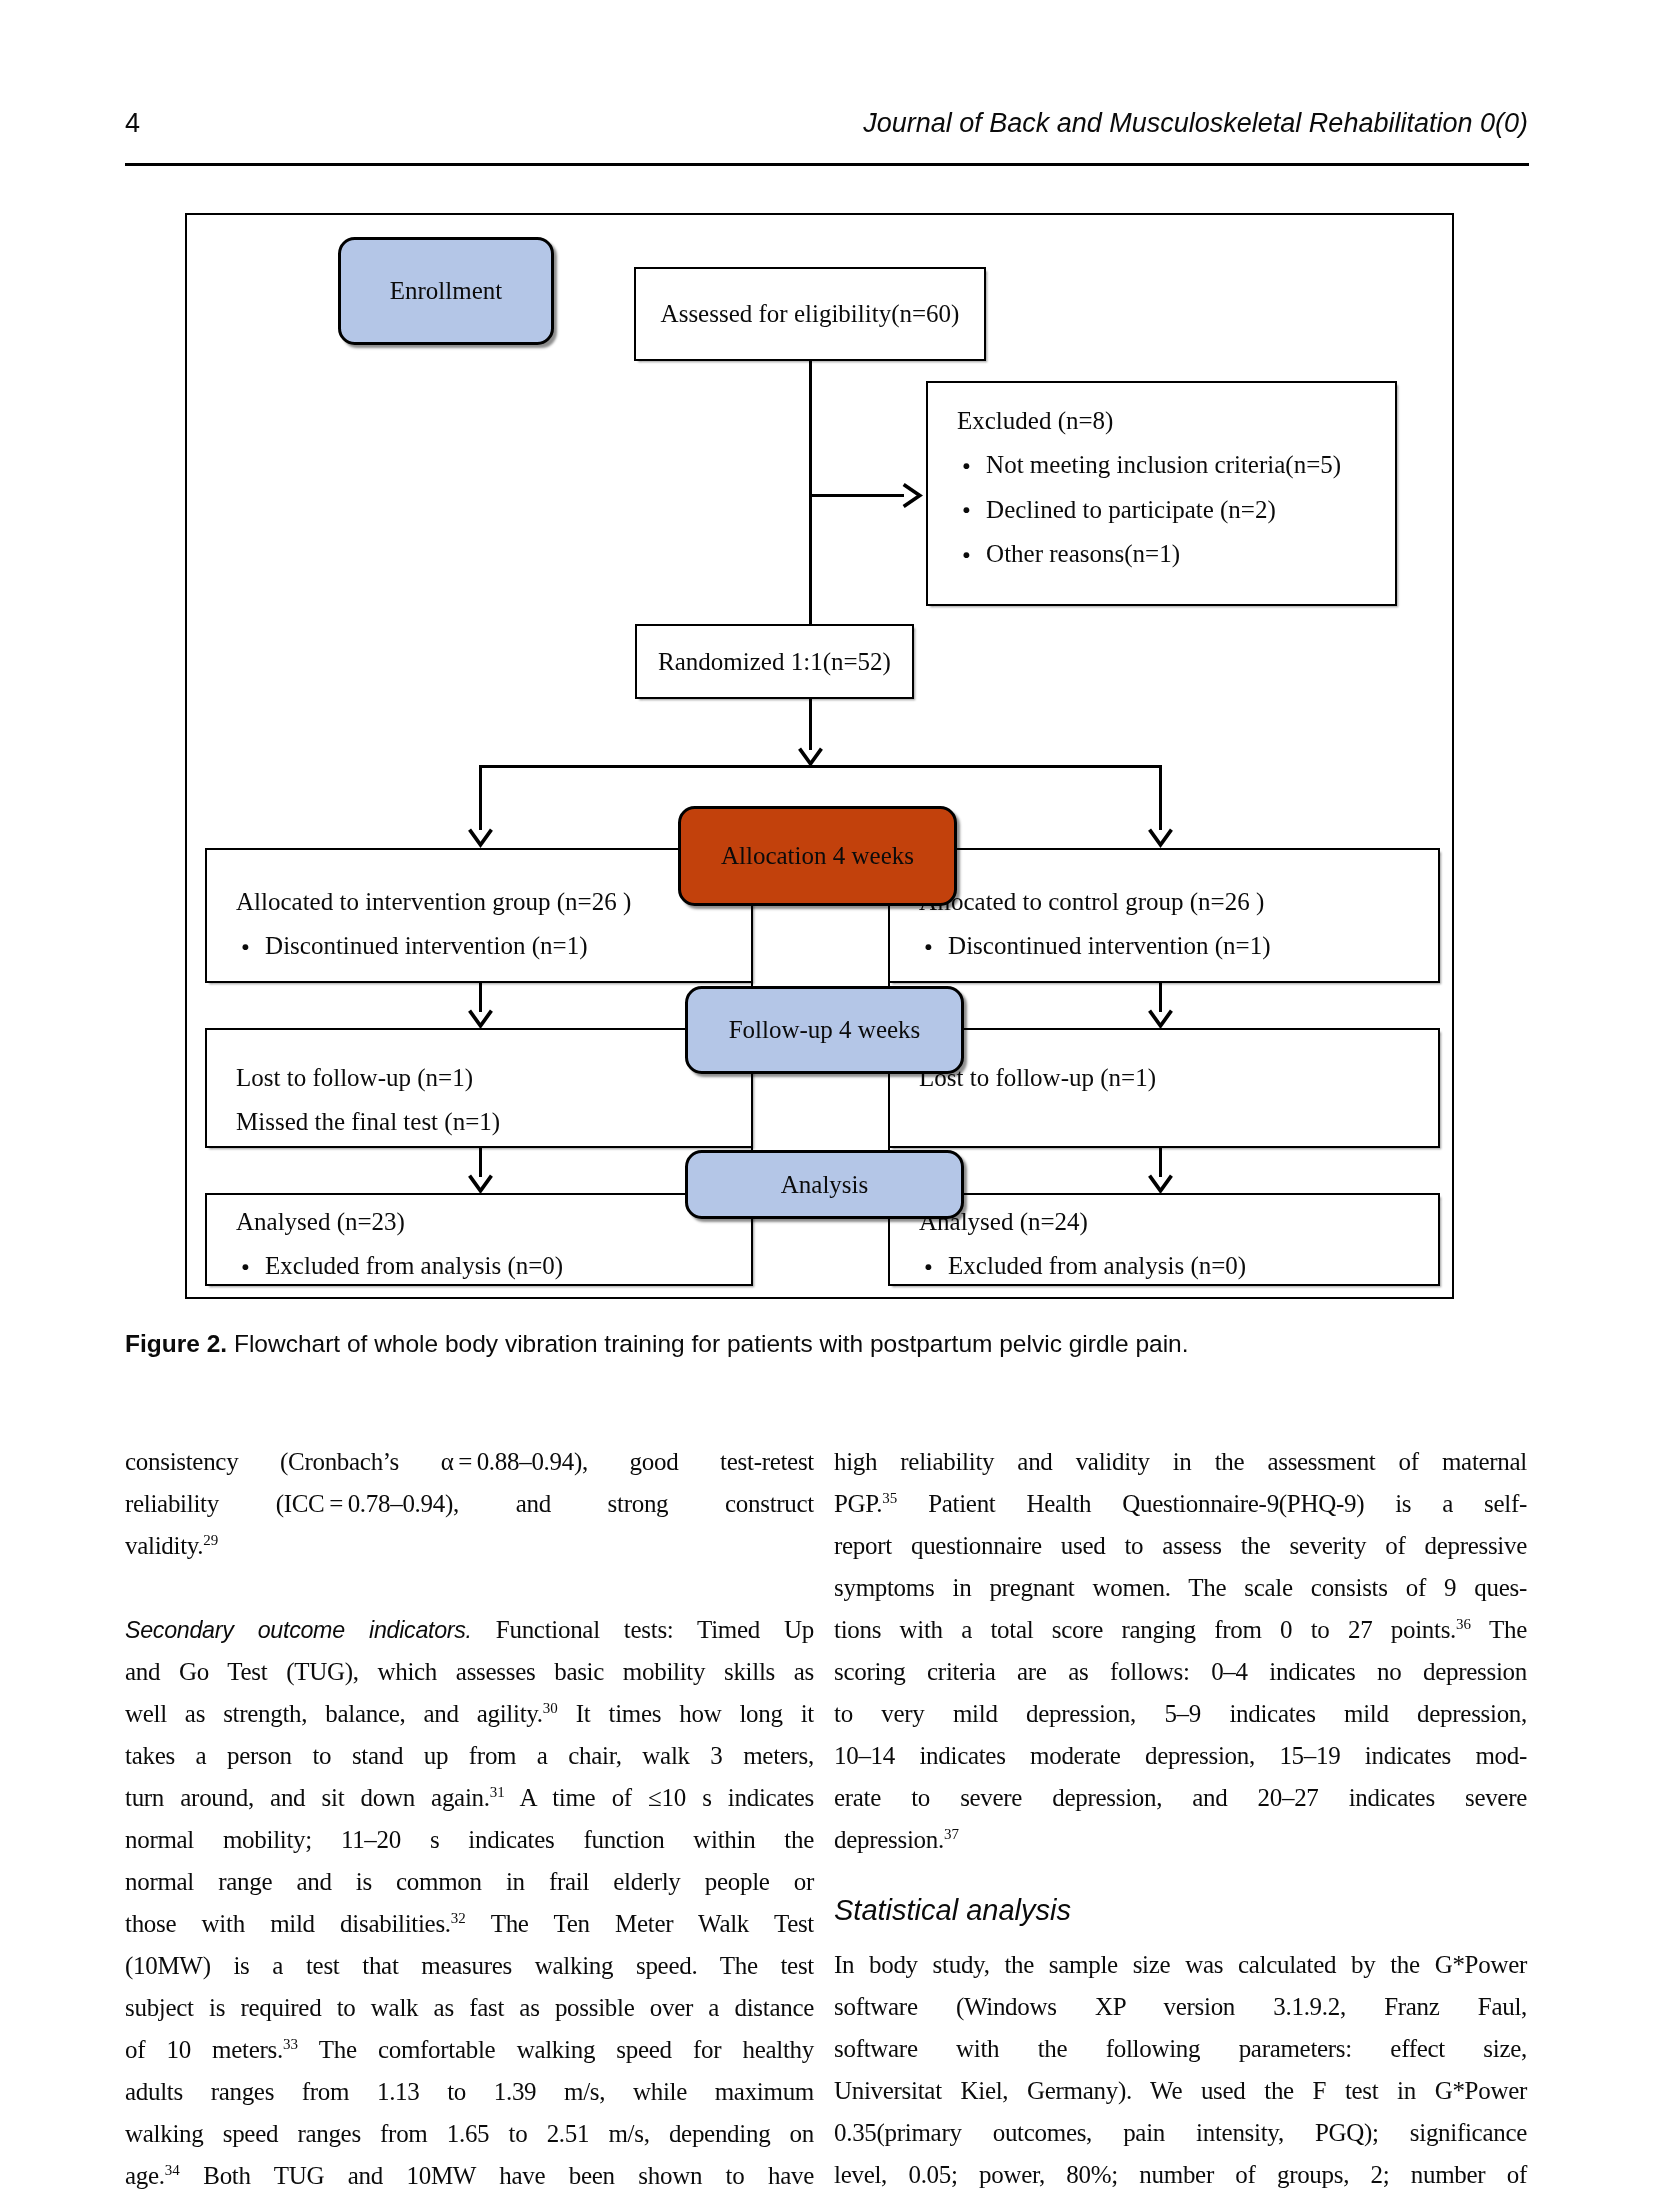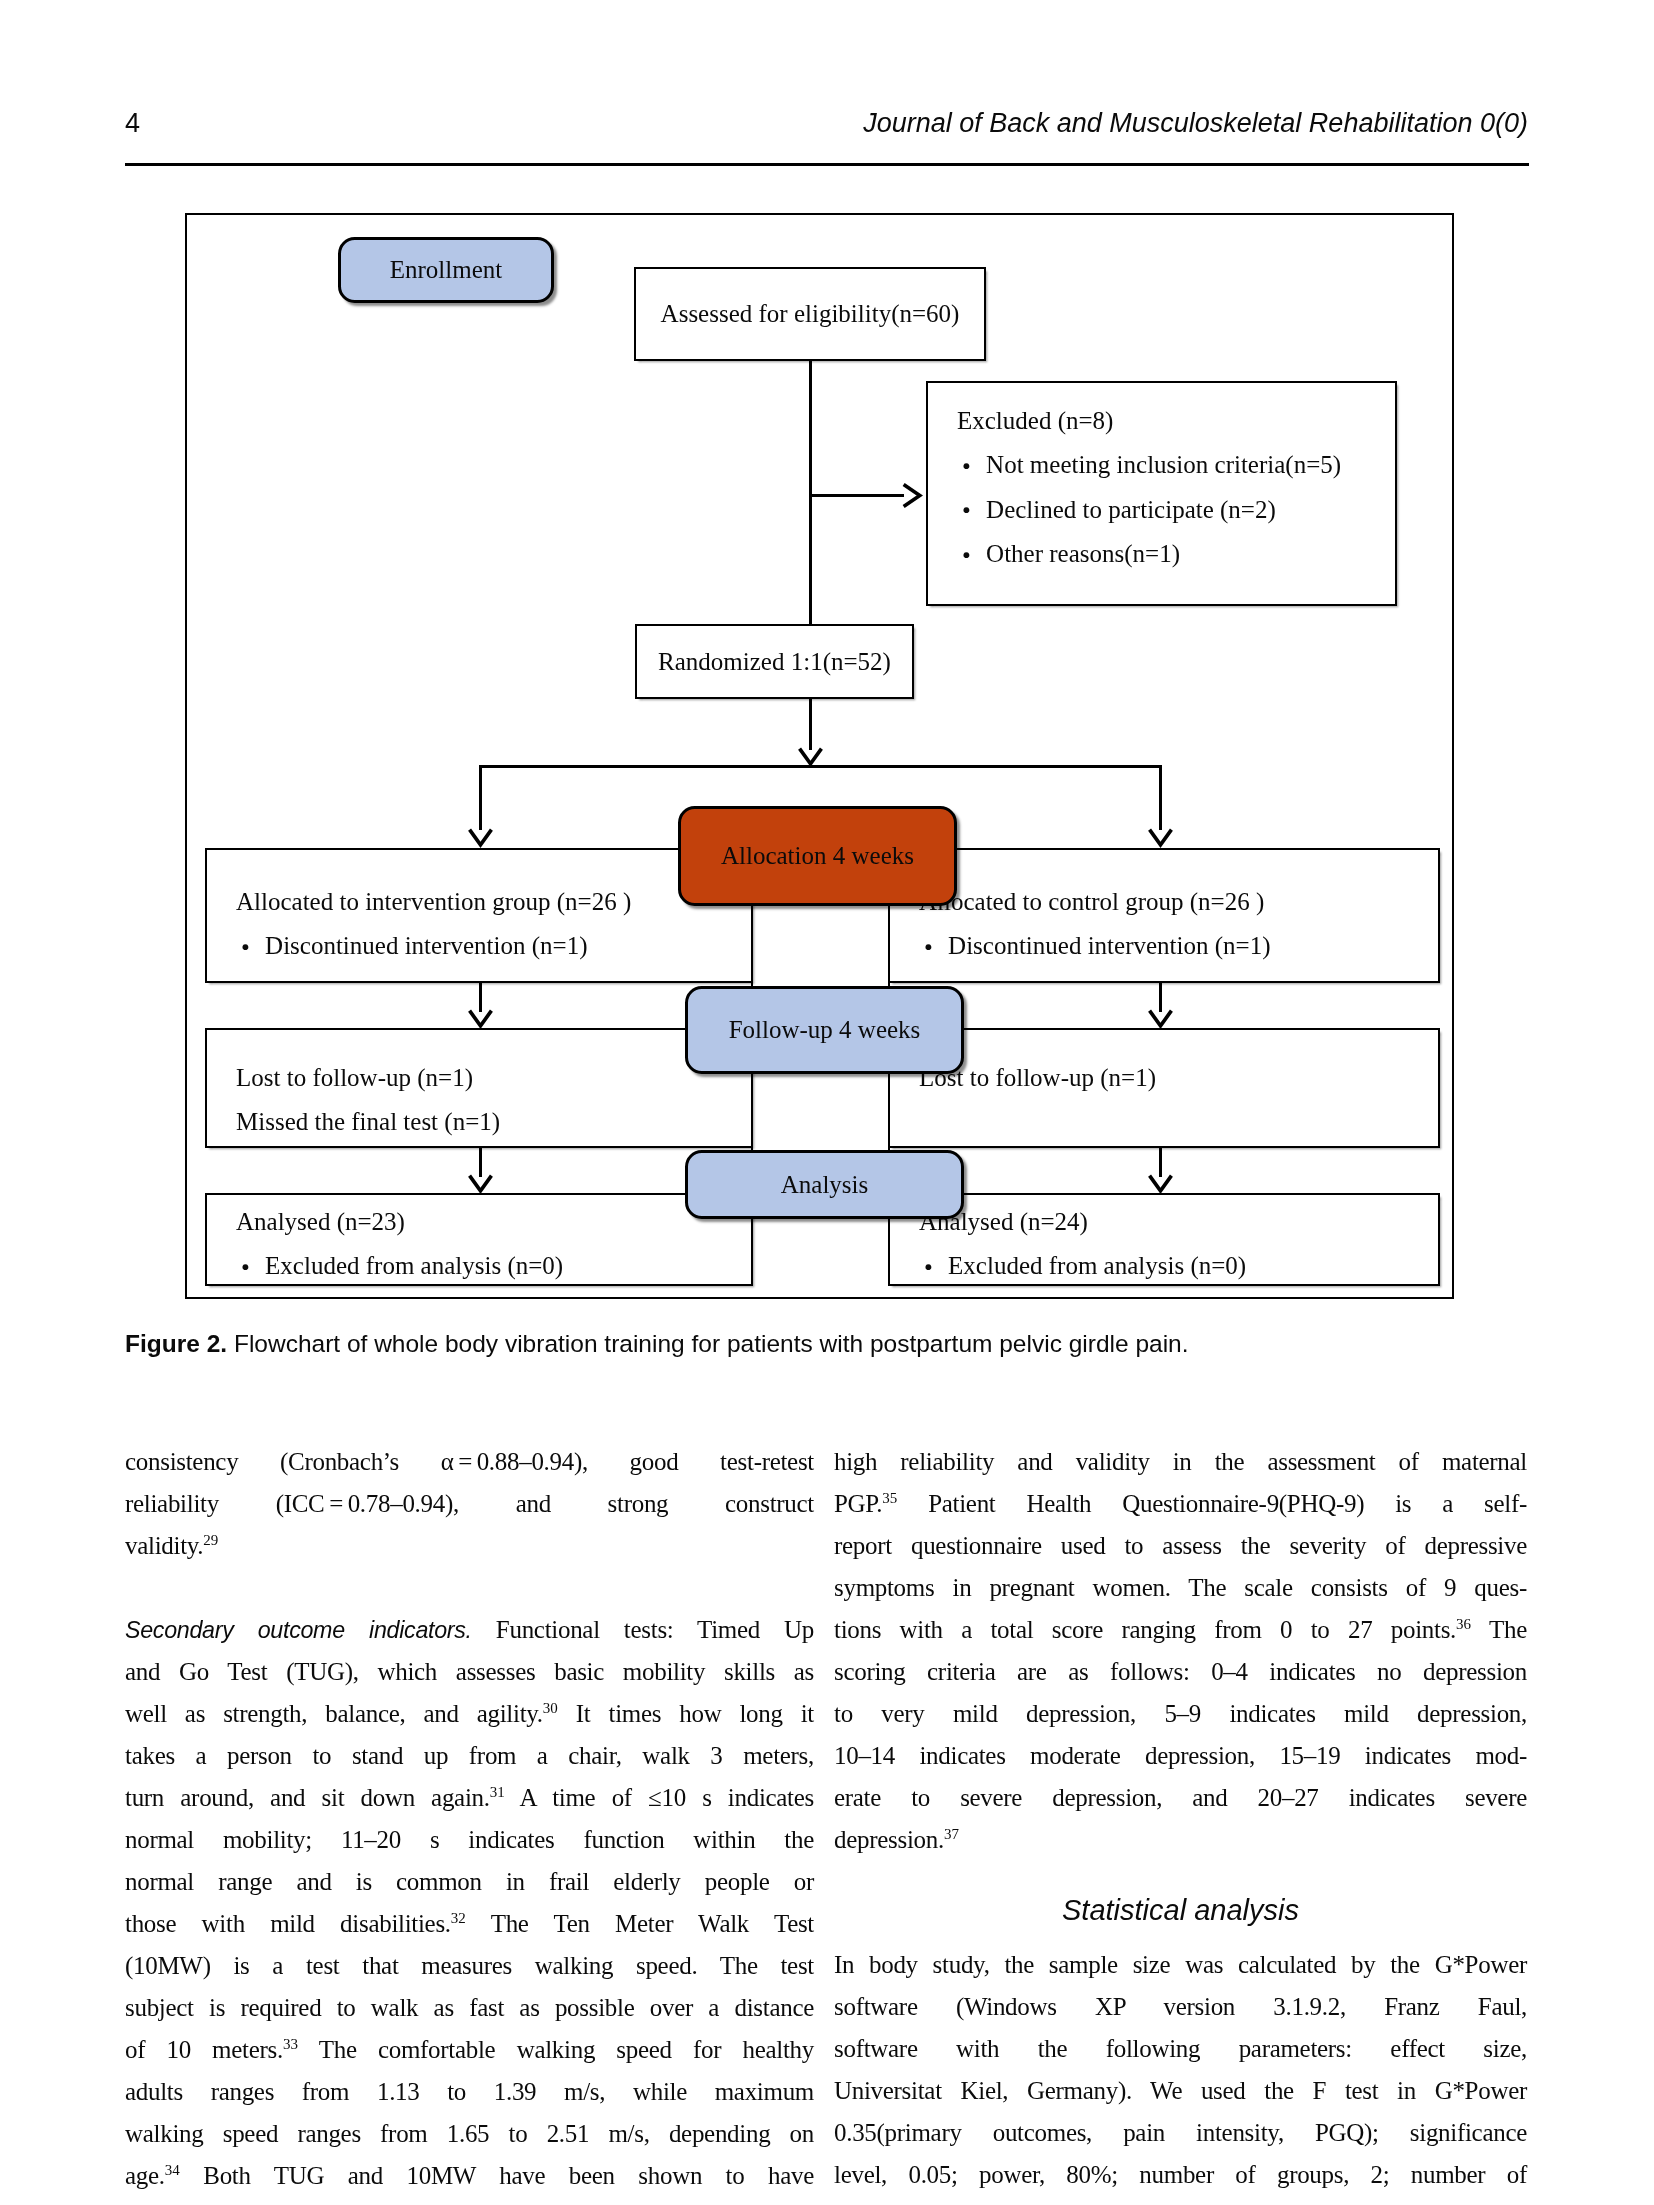--- a/index.html
+++ b/index.html
@@ -33,21 +33,21 @@
   
   .col{position:absolute;top:1400px;font-size:25px;letter-spacing:-0.3px;margin-top:41px;}
   #colL{left:125px;width:689px;}
   #colR{left:834px;width:693px;}
   .bline{height:42px;line-height:42px;text-align:justify;text-align-last:justify;white-space:normal;}
   .bline.tend{text-align-last:left;}
   .bline.blank{height:42px;}
   sup{font-size:0.60em;line-height:0;vertical-align:super;letter-spacing:0;}
   .runin{font-family:"Liberation Sans",sans-serif;font-style:italic;font-size:0.93em;}
   .sect-head{font-family:"Liberation Sans",sans-serif;font-style:italic;font-size:29px;
-             height:83px;line-height:99px;letter-spacing:0;text-align:center;}
+             height:83px;line-height:99px;letter-spacing:0;}
 </style>
 </head>
 <body>
 
 <div id="page">
 
   <div class="hdr-num">4</div>
   <div class="hdr-journal">Journal of Back and Musculoskeletal Rehabilitation 0(0)</div>
   <div class="hdr-rule"></div>
 
@@ -88,21 +88,21 @@
 
     <div class="vl" style="left:292px;top:933px;height:29px;"></div>
     <svg class="head" style="left:281px;top:959px;" width="25" height="20" viewBox="0 0 48 38">
         <path d="M3 3 L24 32 L45 3" stroke="#000" stroke-width="7" fill="none"></path>
       </svg>
     <div class="vl" style="left:972px;top:933px;height:29px;"></div>
     <svg class="head" style="left:961px;top:959px;" width="25" height="20" viewBox="0 0 48 38">
         <path d="M3 3 L24 32 L45 3" stroke="#000" stroke-width="7" fill="none"></path>
       </svg>
 
-    <div class="stage" style="left: 151px; top: 22px; width: 216px; height: 66px; background: rgb(180, 198, 231);">
+    <div class="stage" style="left: 151px; top: 22px; width: 216px; height: 108px; background: rgb(180, 198, 231);">
       <span>Enrollment</span>
     </div>
     <div class="stage" style="left: 491px; top: 591px; width: 279px; height: 100px; background: #c2410c;">
       <span>Allocation 4 weeks</span>
     </div>
     <div class="stage" style="left: 498px; top: 771px; width: 279px; height: 88px; background: rgb(180, 198, 231);">
       <span>Follow-up 4 weeks</span>
     </div>
     <div class="stage" style="left: 498px; top: 935px; width: 279px; height: 69px; background: rgb(180, 198, 231);">
       <span>Analysis</span>

